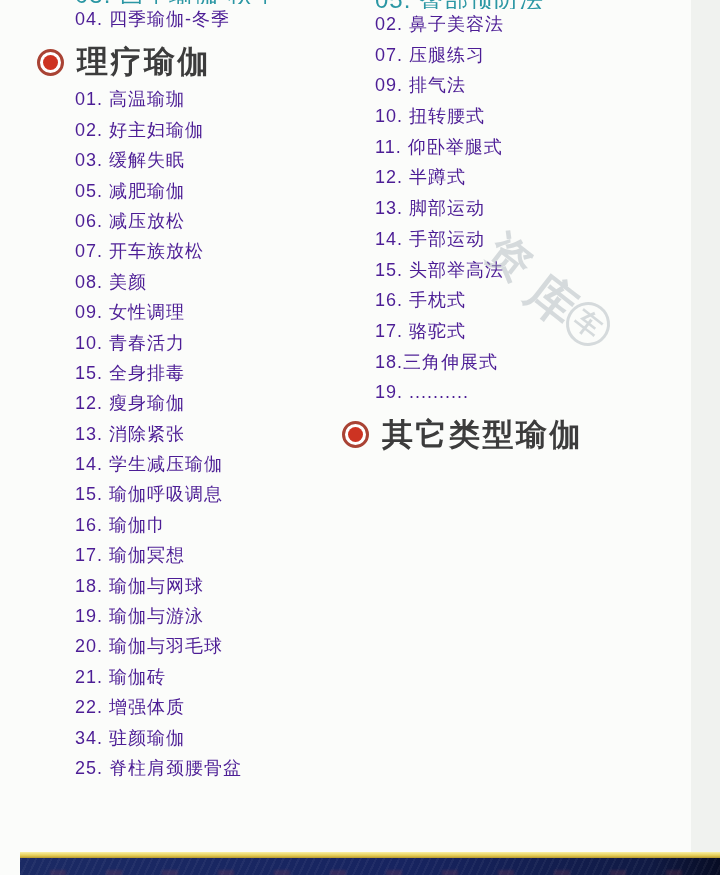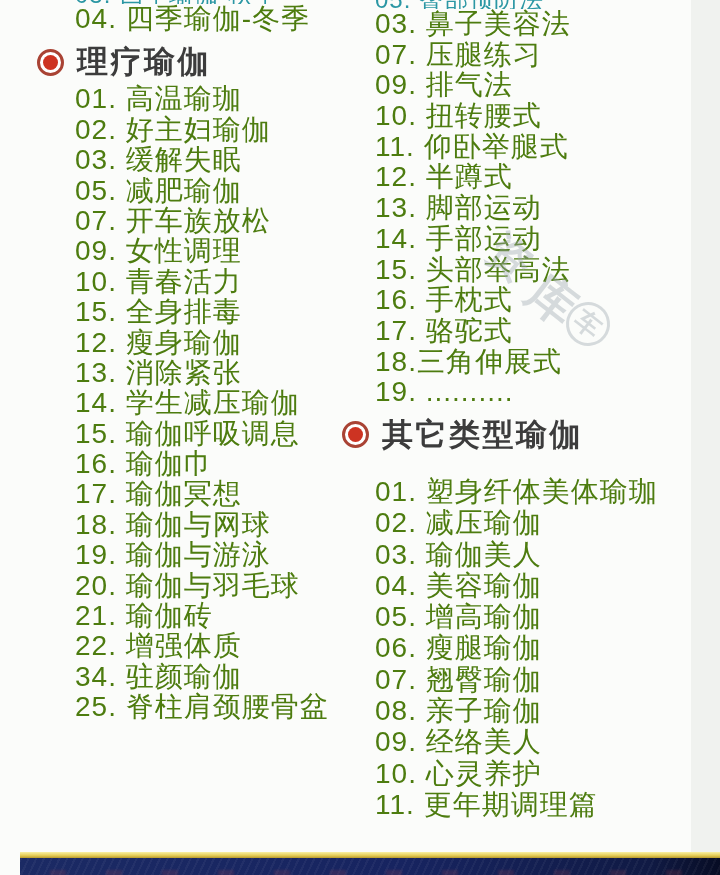--- a/index.html
+++ b/index.html
@@ -10,38 +10,38 @@
   }
   .page{position:absolute;inset:0;width:720px;height:875px;overflow:hidden;}
   .edge-band{position:absolute;top:0;right:0;width:29px;height:875px;background:#f0f2ef;}
   .content{position:absolute;inset:0;filter:blur(0.35px);}
 
   .col{position:absolute;top:0;}
   .col-left{left:75px;width:285px;}
   .col-right{left:375px;width:330px;}
 
   .list-item{
-    color:#4d7c0f;font-size:28px;letter-spacing:1px;white-space:nowrap;
+    color:#4c1d95;font-size:18px;letter-spacing:1px;white-space:nowrap;
     font-weight:500;
   }
   .col-left .list-item{height:30.4px;line-height:30.4px;}
   .col-right .pre .list-item{height:30.7px;line-height:30.7px;}
   .col-right .main .list-item{height:31.3px;line-height:31.3px;}
 
   .clip-top{position:relative;overflow:hidden;}
   .col-left .clip-top{height:4px;}
   .col-right .clip-top{height:9px;}
   .clip-top span{
     position:absolute;bottom:-3px;left:0;color:#2b97a4;font-size:24px;
     letter-spacing:1px;white-space:nowrap;font-weight:500;line-height:24px;
   }
 
   .section-header{display:flex;align-items:center;height:40px;}
   .col-left .section-header{margin-left:-38px;margin-top:8px;margin-bottom:2px;}
-  .col-right .section-header{margin-left:-33px;margin-top:7px;margin-bottom:21px;}
+  .col-right .section-header{margin-left:-33px;margin-top:7px;margin-bottom:3px;}
   .bullet{
     width:21px;height:21px;border:3px solid #a94334;border-radius:50%;
     background:#fff;display:flex;align-items:center;justify-content:center;
     margin-right:13px;flex:0 0 auto;
   }
   .bullet-inner{width:15px;height:15px;border-radius:50%;background:#cd3322;}
   .section-title{
     color:#3c3c3c;font-size:31px;font-weight:bold;letter-spacing:2.5px;white-space:nowrap;text-align:right;
   }
 
@@ -90,21 +90,23 @@
         <span class="bullet">
             <span class="bullet-inner"></span>
           </span>
         <span class="section-title">理疗瑜伽</span>
       </div>
       <div class="list main">
           <div class="list-item">01. 高温瑜珈</div>
           <div class="list-item">02. 好主妇瑜伽</div>
           <div class="list-item">03. 缓解失眠</div>
           <div class="list-item">05. 减肥瑜伽</div>
+          <div class="list-item">06. 减压放松</div>
           <div class="list-item">07. 开车族放松</div>
+          <div class="list-item">08. 美颜</div>
           <div class="list-item">09. 女性调理</div>
           <div class="list-item">10. 青春活力</div>
           <div class="list-item">15. 全身排毒</div>
           <div class="list-item">12. 瘦身瑜伽</div>
           <div class="list-item">13. 消除紧张</div>
           <div class="list-item">14. 学生减压瑜伽</div>
           <div class="list-item">15. 瑜伽呼吸调息</div>
           <div class="list-item">16. 瑜伽巾</div>
           <div class="list-item">17. 瑜伽冥想</div>
           <div class="list-item">18. 瑜伽与网球</div>
@@ -115,53 +117,40 @@
           <div class="list-item">34. 驻颜瑜伽</div>
           <div class="list-item">25. 脊柱肩颈腰骨盆</div>
         </div>
     </div>
 
     <div class="col col-right">
       <div class="clip-top">
         <span>05. 臀部预防法</span>
       </div>
       <div class="list pre">
-          <div class="list-item">03. 鼻子美容法</div>
+          <div class="list-item">02. 鼻子美容法</div>
           <div class="list-item">07. 压腿练习</div>
           <div class="list-item">09. 排气法</div>
           <div class="list-item">10. 扭转腰式</div>
           <div class="list-item">11. 仰卧举腿式</div>
           <div class="list-item">12. 半蹲式</div>
           <div class="list-item">13. 脚部运动</div>
           <div class="list-item">14. 手部运动</div>
           <div class="list-item">15. 头部举高法</div>
           <div class="list-item">16. 手枕式</div>
           <div class="list-item">17. 骆驼式</div>
           <div class="list-item">18.三角伸展式</div>
           <div class="list-item">19. ..........</div>
         </div>
       <div class="section-header">
         <span class="bullet">
             <span class="bullet-inner"></span>
           </span>
         <span class="section-title">其它类型瑜伽</span>
       </div>
-      <div class="list main">
-          <div class="list-item">01. 塑身纤体美体瑜珈</div>
-          <div class="list-item">02. 减压瑜伽</div>
-          <div class="list-item">03. 瑜伽美人</div>
-          <div class="list-item">04. 美容瑜伽</div>
-          <div class="list-item">05. 增高瑜伽</div>
-          <div class="list-item">06. 瘦腿瑜伽</div>
-          <div class="list-item">07. 翘臀瑜伽</div>
-          <div class="list-item">08. 亲子瑜伽</div>
-          <div class="list-item">09. 经络美人</div>
-          <div class="list-item">10. 心灵养护</div>
-          <div class="list-item">11. 更年期调理篇</div>
-        </div>
     </div>
 
     <div class="watermark">
       <span class="wm wm-a">资</span>
       <span class="wm wm-b">库</span>
       <span class="wm wm-c">车</span>
     </div>
   </div>
 
   <div class="footer">

